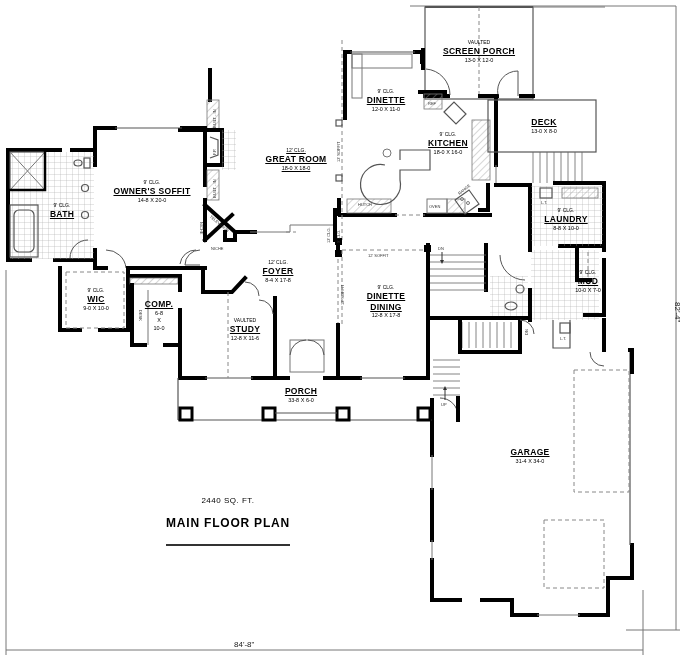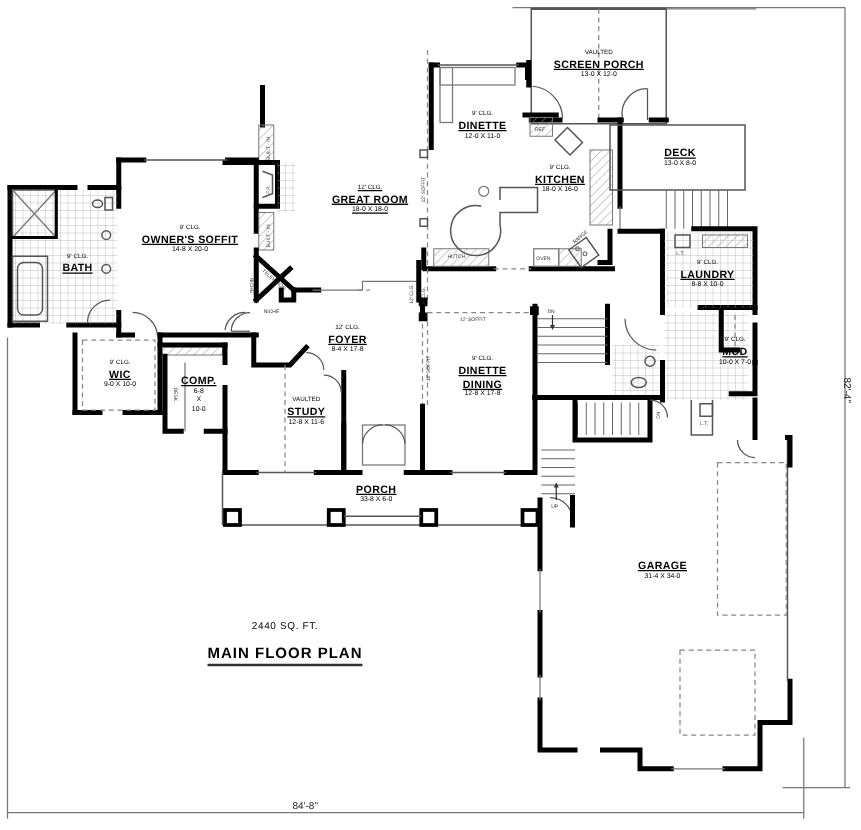--- a/index.html
+++ b/index.html
@@ -16,21 +16,21 @@
   .post { fill:#fff; stroke:#000; stroke-width:3; }
   .lbl { position:absolute; text-align:center; color:#000000; line-height:1; white-space:nowrap; transform:translateX(-50%); }
   .rname { font-size:8.5px; font-weight:bold; text-decoration:underline; letter-spacing:0.3px; display:block; }
   .rclg { font-size:5px; display:block; margin-bottom:2px; }
   .rdim { font-size:5.5px; display:block; margin-top:2px; }
   .small { position:absolute; font-size:4px; color:#333; white-space:nowrap; }
   .vert { transform-origin:left top; transform:rotate(-90deg); }
   .vert90 { transform-origin:left top; transform:rotate(90deg); }
   .title-wrap { position:absolute; left:228px; top:496px; transform:translateX(-50%); text-align:center; }
   .sqft { font-size:8px; letter-spacing:0.5px; display:block; margin-bottom:8px; }
-  .plan-title { font-size:12px; font-weight:bold; letter-spacing:0.8px; display:inline-block; border-bottom:2.5px solid #333; padding-bottom:2px; }
+  .plan-title { font-size:12px; font-weight:bold; letter-spacing:0.8px; display:inline-block; border-bottom:2.5px solid #333; padding-bottom:14px; }
   .dimtext { position:absolute; font-size:8px; color:#222; }
 </style>
 </head>
 <body>
 
 <svg width="689" height="664" viewBox="0 0 689 664">
   <defs>
     <pattern id="hatch" width="5" height="5" patternUnits="userSpaceOnUse" patternTransform="rotate(45)">
       <line x1="0" y1="0" x2="0" y2="5" stroke="#999" stroke-width="0.8"></line>
     </pattern>

